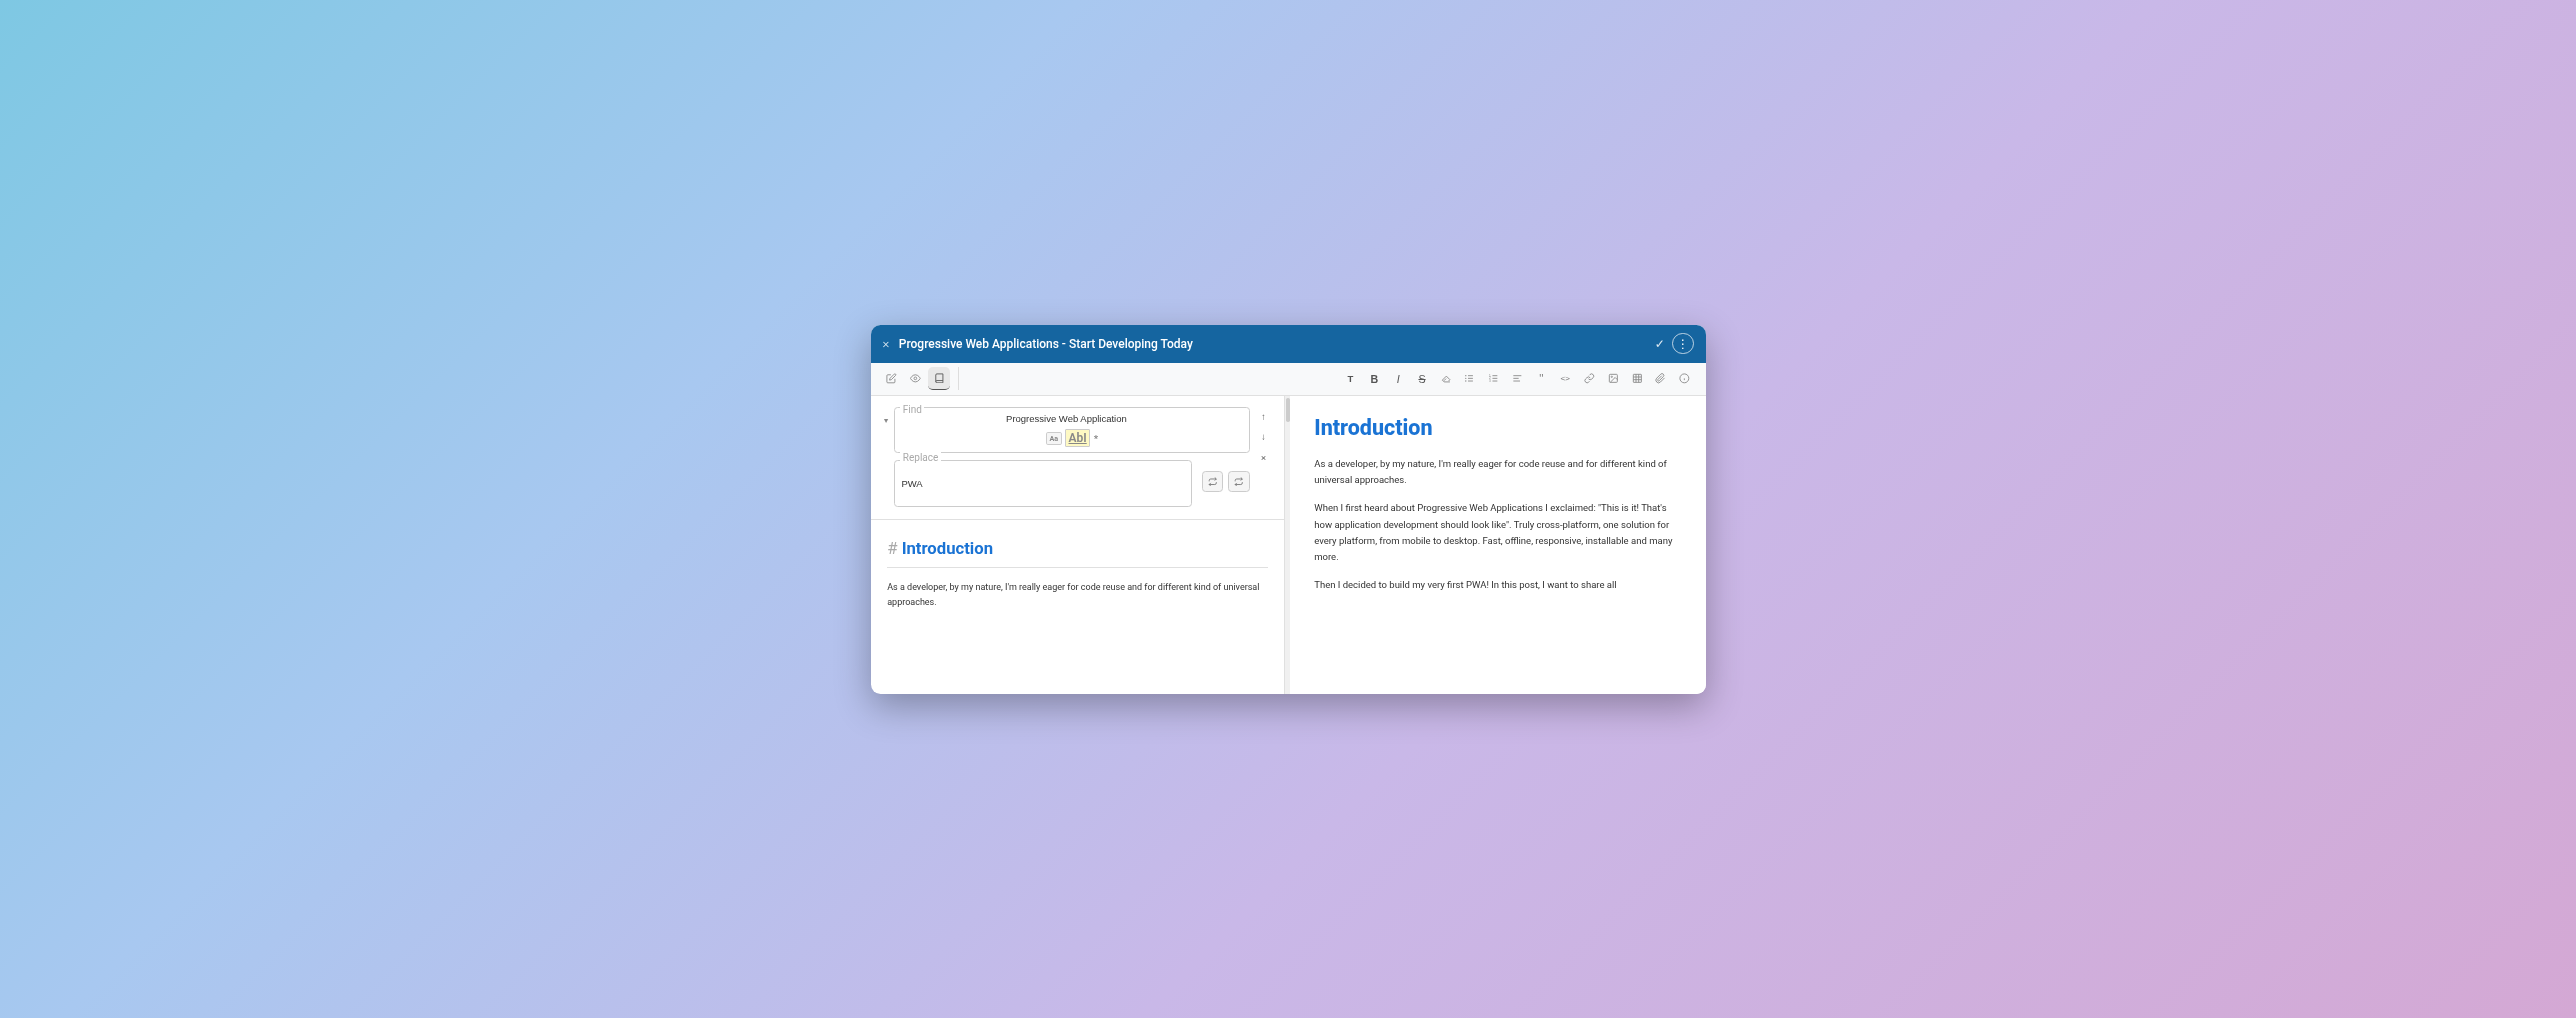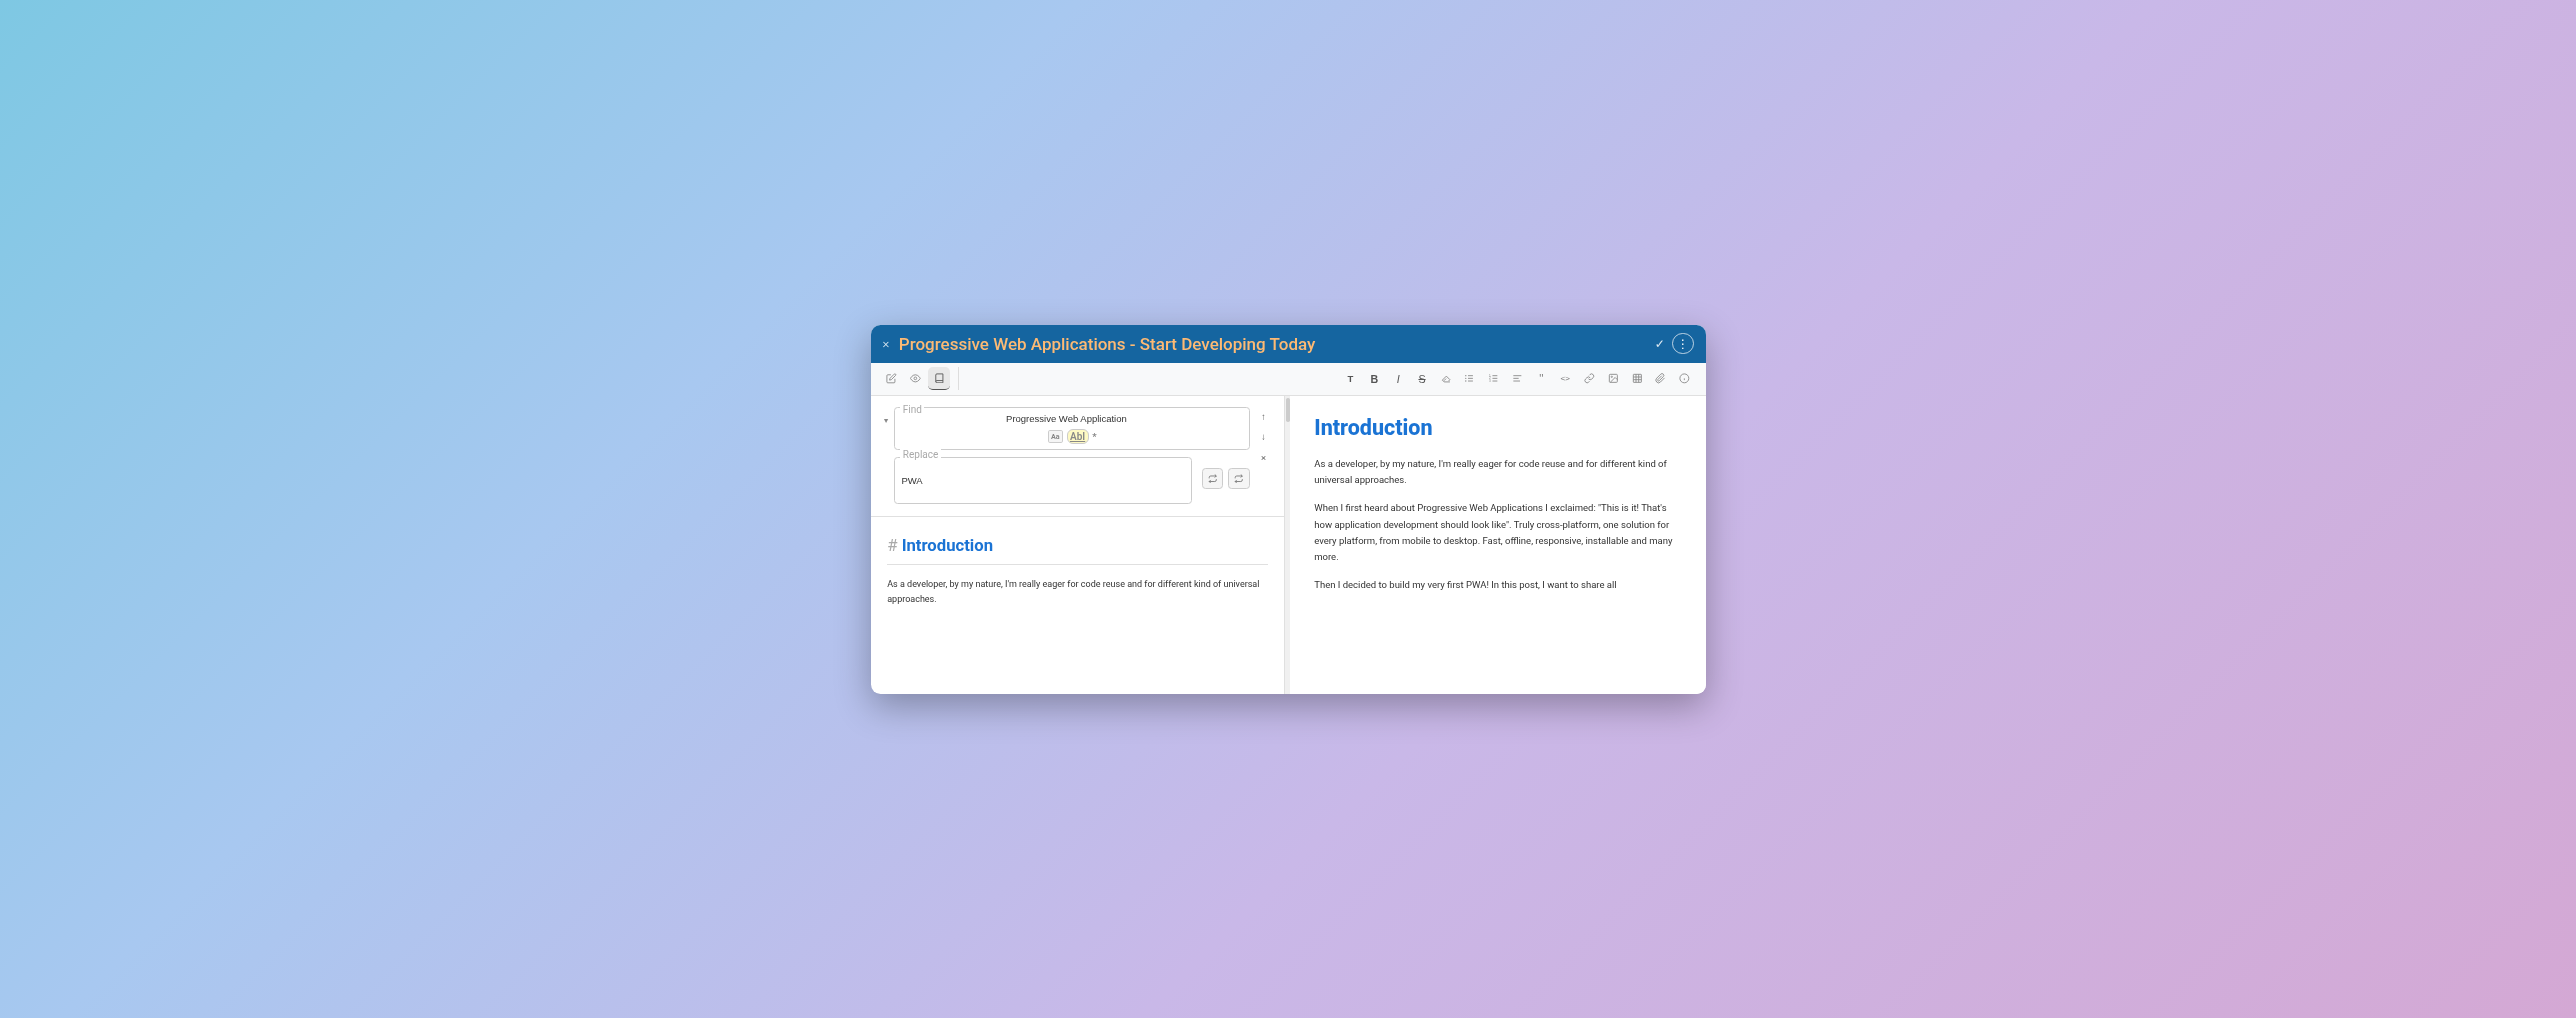--- a/index.html
+++ b/index.html
@@ -36,22 +36,22 @@
     .title-bar-close {
       color: #fff;
       font-size: 13px;
       cursor: pointer;
       font-weight: 300;
       line-height: 1;
       opacity: 0.9;
     }
 
     .title-bar-title {
-      color: #fdba74;
-      font-size: 17px;
+      color: #ffffff;
+      font-size: 12px;
       font-weight: 500;
       flex: 1;
     }
 
     .title-bar-actions {
       display: flex;
       align-items: center;
       gap: 7.2px;
     }
 
@@ -181,25 +181,25 @@
       color: #888;
       cursor: pointer;
       padding: 1.2px 2.4px;
       border-radius: 1.8px;
       border: 0.6px solid #ccc;
       background: #f5f5f5;
       font-weight: 700;
     }
 
     .find-opt-btn-box {
-      font-size: 10px;
+      font-size: 12px;
       color: #888;
       cursor: pointer;
       padding: 1.2px 2.4px;
-      border-radius: 6px;
+      border-radius: 1px;
       border: 0.6px solid #ccc;
       background: #fef9c3;
       text-decoration: underline;
       font-weight: 600;
     }
 
     .find-opt-regex {
       font-size: 8.3px;
       color: #888;
       cursor: pointer;

